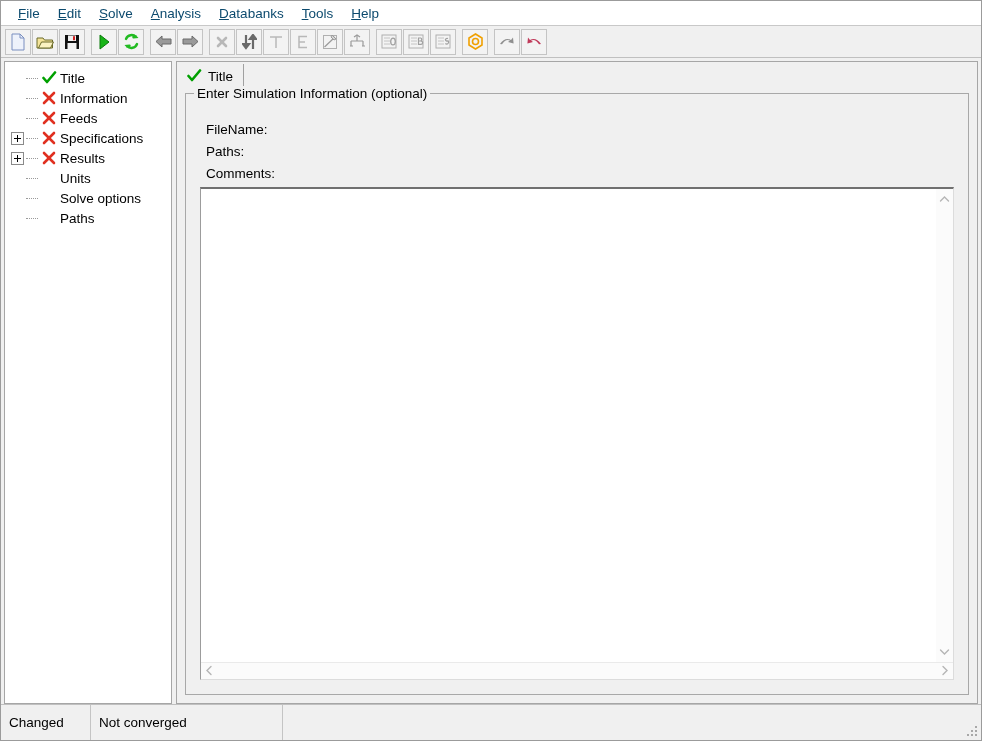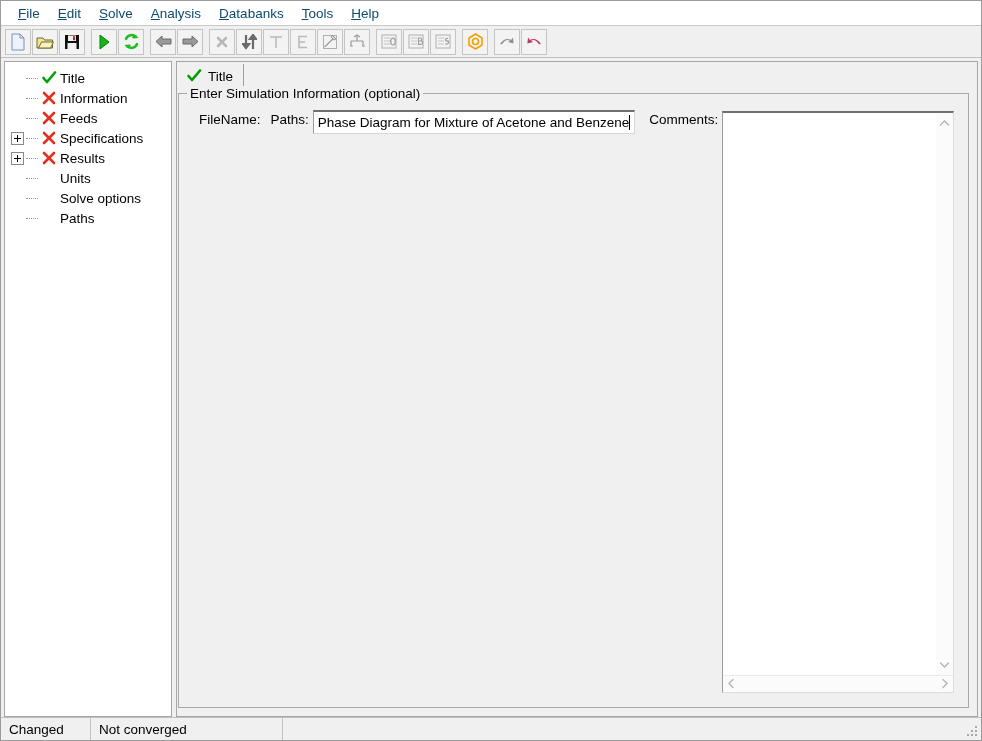--- a/index.html
+++ b/index.html
@@ -196,27 +196,27 @@
     padding: 0 10px 0 6px;
     font-size: 13.5px;
     background: #f0f0f0;
     border-right: 1px solid #a0a0a0;
     gap: 6px;
   }
   .tab .chk { display: flex; align-items: center; }
 
   .groupbox {
     flex: 1 1 auto;
-    margin: 5px 8px 8px 1px;
+    margin: 5px 8px 8px 8px;
     border: 1px solid #a8a8a8;
     position: relative;
-    padding: 14px 10px 10px 10px;
+    padding: 24px 10px 10px 10px;
     min-height: 0;
     display: flex;
-    flex-direction: row;
+    flex-direction: column;
   }
   .groupbox-title {
     position: absolute;
     top: -8px; left: 8px;
     background: #f0f0f0;
     padding: 0 3px;
     font-size: 13.5px;
     color: #000;
     white-space: nowrap;
   }
@@ -290,21 +290,21 @@
     display: flex;
     align-items: center;
     justify-content: space-between;
     padding: 0 4px;
     border-top: 1px solid #eaeaea;
   }
   .sb-arrow { color: #b0b0b0; font-size: 12px; line-height: 1; }
 
   
   .statusbar {
-    height: 23px;
+    height: 36px;
     flex: 0 0 auto;
     background: #f0f0f0;
     border-top: 1px solid #c0c0c0;
     display: flex;
     align-items: stretch;
     position: relative;
   }
   .status-cell {
     display: flex;
     align-items: center;
@@ -613,24 +613,20 @@
           <span>Title</span>
         </div>
       </div>
 
       <div class="groupbox">
         <div class="groupbox-title">Enter Simulation Information (optional)</div>
 
         <div class="field-label">FileName:</div>
 
         <div class="field-label">Paths:</div>
-        <div class="title-input">
-          <span class="title-input-text">Phase Diagram for Mixture of Acetone and Benzene</span>
-          <span class="caret"></span>
-        </div>
 
         <div class="field-label">Comments:</div>
 
         <div class="comments-wrap">
           <div class="comments-row">
             <div class="comments-area" placeholder=""></div>
             <div class="vscroll">
               <span class="sb-arrow">
                 <svg width="11" height="8" viewBox="0 0 11 8">
                     <path d="M1.5 6 L5.5 2 L9.5 6" fill="none" stroke="#b5b5b5" stroke-width="1.4" stroke-linecap="round"></path>

